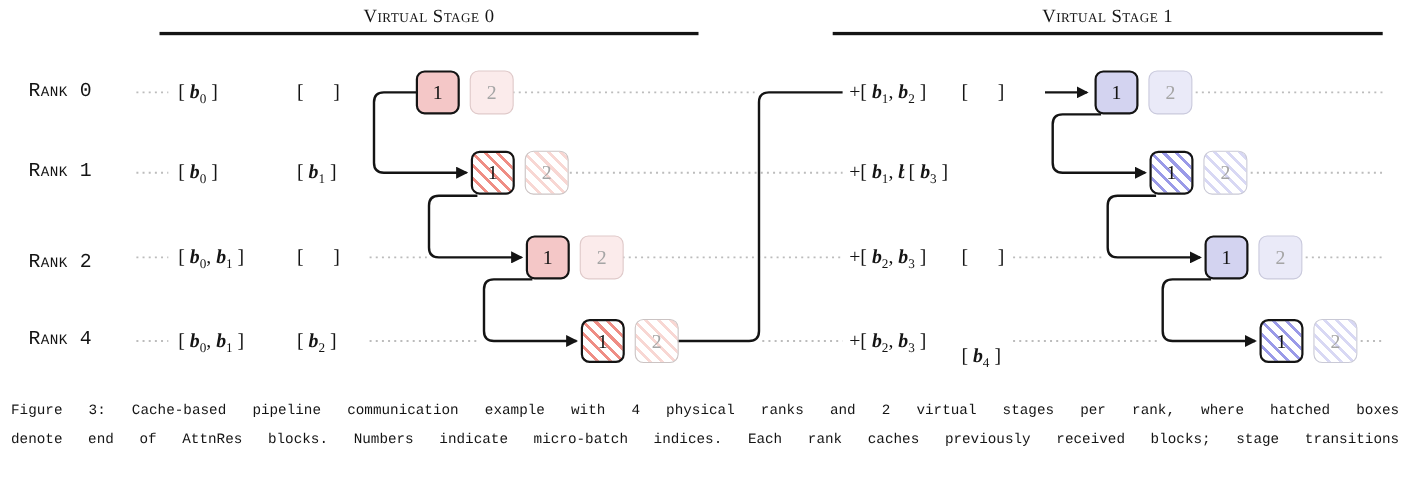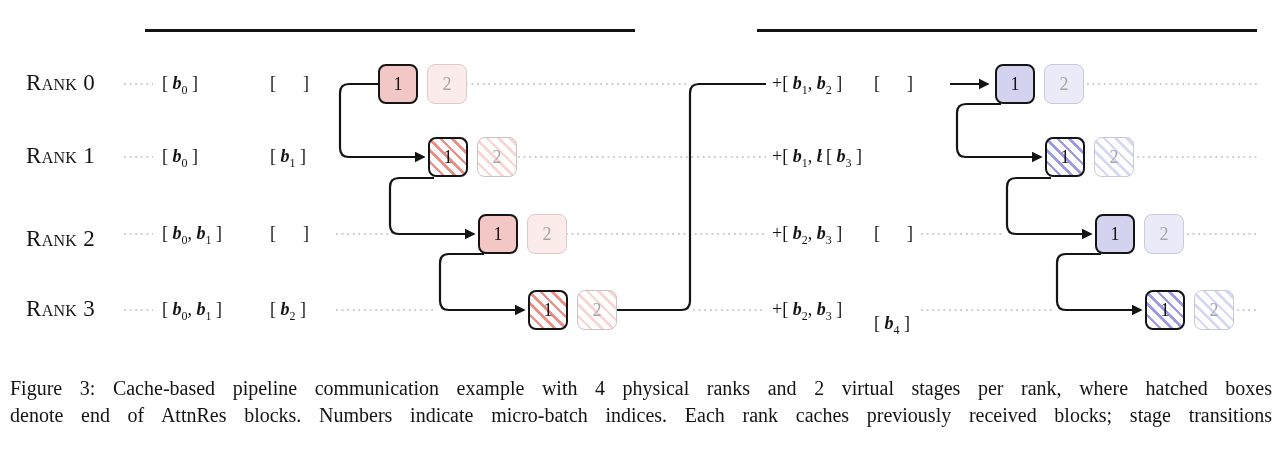--- a/index.html
+++ b/index.html
@@ -4,49 +4,51 @@
 <style>
   html,body{margin:0;padding:0;background:#fff;}
   #fig{
     position:relative;width:1280px;height:454px;background:#fff;overflow:hidden;
     font-family:"Liberation Serif",serif;color:var(--ink);
   }
   .shead{position:absolute;top:5px;width:240px;text-align:center;
     font-variant:small-caps;font-size:17px;letter-spacing:.4px;}
   .hline{position:absolute;top:29px;height:3px;background:var(--ink);}
   .rank{position:absolute;transform:translateY(-55%);font-variant:small-caps;
-    font-size:23px;letter-spacing:.3px;white-space:pre;}
+    font-size:18px;letter-spacing:.3px;white-space:pre;font-family:Liberation Mono, monospace;}
   .lbl{position:absolute;transform:translateY(-54%);background:#fff;
     padding:0 4px;font-size:18px;white-space:pre;line-height:24px;}
   .lbl sub{font-size:12px;line-height:0;}
   .mvar{font-weight:bold;font-style:italic;}
   .overlay{position:absolute;left:0;top:0;pointer-events:none;}
   .dotline{stroke:var(--dots);stroke-width:1.7;stroke-dasharray:1.8 3.8;fill:none;}
   .conn{stroke:var(--ink);stroke-width:2.2;fill:none;}
   .arrhead{fill:var(--ink);}
   .box{position:absolute;width:40px;height:40px;box-sizing:border-box;border-radius:8px;
     display:flex;align-items:center;justify-content:center;font-size:18px;}
   .box.active{border:2.4px solid var(--ink);color:var(--ink);}
   .box.faded{border:1.6px solid #c9c9c9;color:var(--faded-num);}
   .box.s0.solid.active{background:var(--pink-fill);}
   .box.s0.solid.faded{background:var(--pink-faded-fill);border-color:var(--pink-faded-border);}
   .box.s0.hatch.active{background:repeating-linear-gradient(45deg,var(--red-stripe) 0 2.6px,#fff 2.6px 8px);}
   .box.s0.hatch.faded{background:repeating-linear-gradient(45deg,var(--red-stripe-faded) 0 2.6px,#fff 2.6px 8px);border-color:#cbc3c3;}
   .box.s1.solid.active{background:var(--blue-fill);}
   .box.s1.solid.faded{background:var(--blue-faded-fill);border-color:var(--blue-faded-border);}
   .box.s1.hatch.active{background:repeating-linear-gradient(45deg,var(--blue-stripe) 0 2.6px,#fff 2.6px 8px);}
   .box.s1.hatch.faded{background:repeating-linear-gradient(45deg,var(--blue-stripe-faded) 0 2.6px,#fff 2.6px 8px);border-color:#c9c9d6;}
-  .caption{position:absolute;left:10px;top:375px;width:1262px;font-size:20px;line-height:26.5px;}
+  .caption{position:absolute;left:10px;top:360px;width:1262px;font-size:13px;line-height:26.5px;font-family:Liberation Mono, monospace;}
   .caption .just{text-align:justify;text-align-last:justify;}
 </style>
 </head>
 <body>
 
 <div id="fig">
 
+  <div class="shead" style="left:270px">Virtual Stage 0</div>
+  <div class="shead" style="left:887px">Virtual Stage 1</div>
   <div class="hline" style="left:145px;width:490px"></div>
   <div class="hline" style="left:757px;width:500px"></div>
 
   <svg class="overlay" width="1280" height="350" viewBox="0 0 1280 350">
     <defs>
       <marker id="arr" viewBox="0 0 10 10" refX="8.5" refY="5" markerWidth="5" markerHeight="5" orient="auto-start-reverse">
         <path class="arrhead" d="M0 0 L10 5 L0 10 z"></path>
       </marker>
     </defs>
     <g>
@@ -63,21 +65,21 @@
       <path class="conn" marker-end="url(#arr)" d="M950 84 H988"></path>
       <path class="conn" marker-end="url(#arr)" d="M1001 104 H966 Q957 104 957 113 V148 Q957 157 966 157 H1041"></path>
       <path class="conn" marker-end="url(#arr)" d="M1051 178 H1016 Q1007 178 1007 187 V225 Q1007 234 1016 234 H1091"></path>
       <path class="conn" marker-end="url(#arr)" d="M1101 254 H1066 Q1057 254 1057 263 V301 Q1057 310 1066 310 H1141"></path>
     </g>
   </svg>
 
   <div class="rank" style="left:26px;top:84px">Rank 0</div>
   <div class="rank" style="left:26px;top:157px">Rank 1</div>
   <div class="rank" style="left:26px;top:240px">Rank 2</div>
-  <div class="rank" style="left:26px;top:310px">Rank 3</div>
+  <div class="rank" style="left:26px;top:310px">Rank 4</div>
 
   <div class="lbl math" style="left:158px;top:84px">[ <span class="mvar">b</span><sub>0</sub> ]</div>
   <div class="lbl math" style="left:266px;top:84px">[      ]</div>
   <div class="lbl math" style="left:158px;top:157px">[ <span class="mvar">b</span><sub>0</sub> ]</div>
   <div class="lbl math" style="left:266px;top:157px">[ <span class="mvar">b</span><sub>1</sub> ]</div>
   <div class="lbl math" style="left:158px;top:234px">[ <span class="mvar">b</span><sub>0</sub>, <span class="mvar">b</span><sub>1</sub> ]</div>
   <div class="lbl math" style="left:266px;top:234px">[      ]</div>
   <div class="lbl math" style="left:158px;top:310px">[ <span class="mvar">b</span><sub>0</sub>, <span class="mvar">b</span><sub>1</sub> ]</div>
   <div class="lbl math" style="left:266px;top:310px">[ <span class="mvar">b</span><sub>2</sub> ]</div>
 

